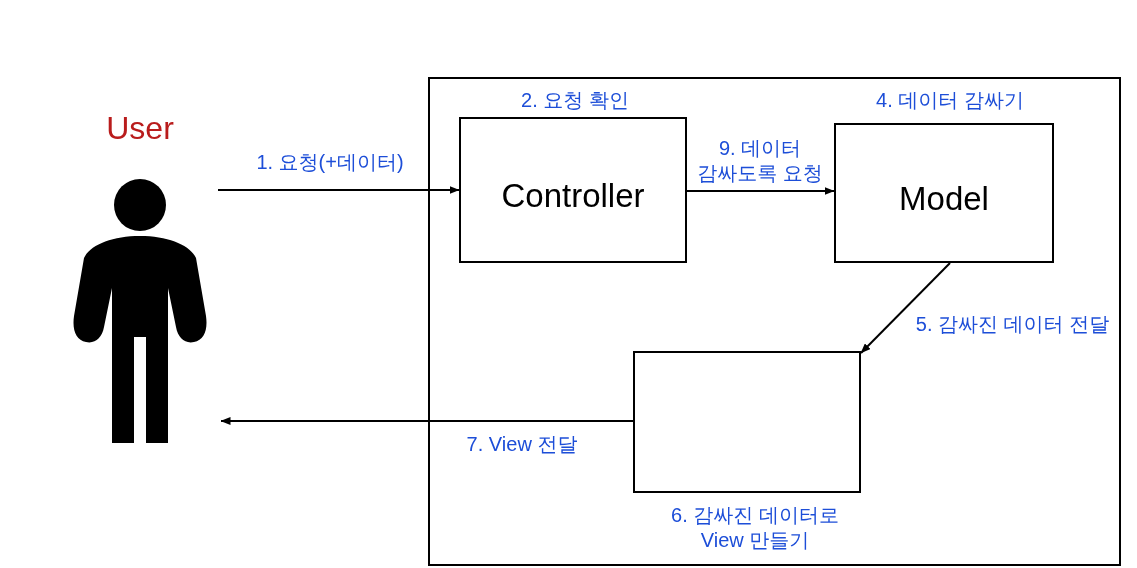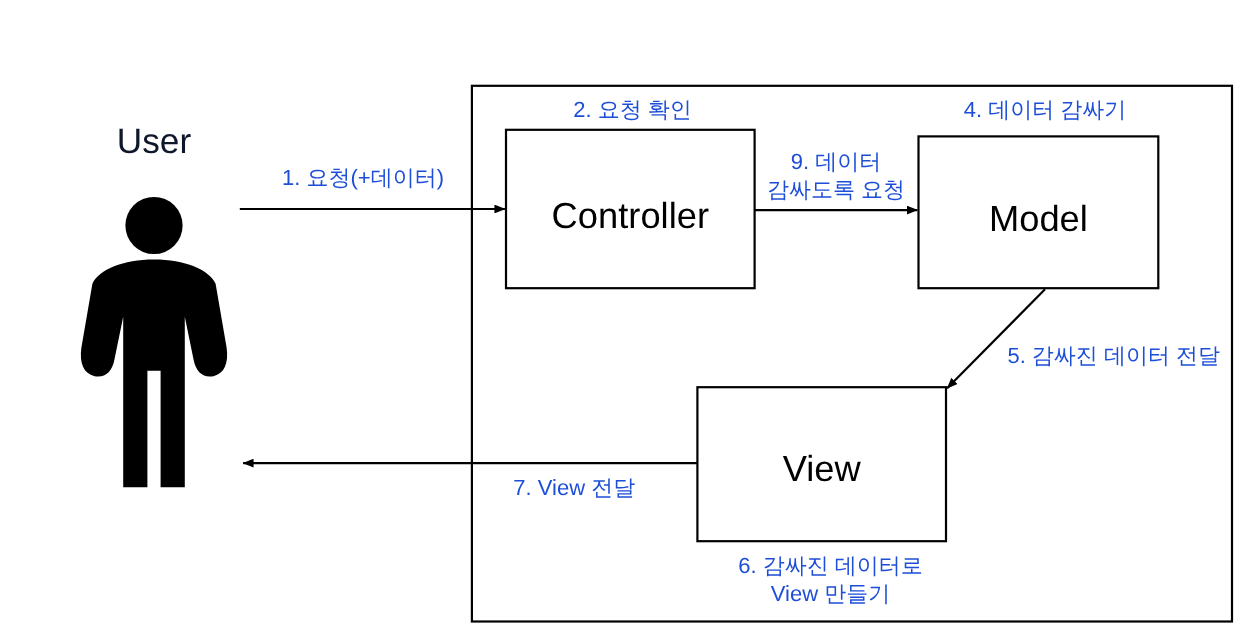--- a/index.html
+++ b/index.html
@@ -52,21 +52,21 @@
     color: #000000;
     white-space: pre;
   }
   #user-caption {
     position: absolute;
     left: 75px;
     top: 110px;
     width: 130px;
     text-align: center;
     font-size: 32px;
-    color: #0f172a;
+    color: #b91c1c;
     white-space: pre;
   }
 </style>
 </head>
 <body>
 
 <div id="canvas">
 
   <svg id="svg-layer" viewBox="0 0 1137 568">
     <defs>
@@ -112,21 +112,20 @@
                L 84,258
                C 90,245 112,236 140,236 Z"></path>
     </g>
   </svg>
 
 
   <div id="user-caption">User</div>
 
   <div class="box-label" style="left:460px; top:177px; width:226px;">Controller</div>
   <div class="box-label" style="left:835px; top:180px; width:218px;">Model</div>
-  <div class="box-label" style="left:634px; top:407px; width:226px;">View</div>
 
   <div class="lbl" style="left:225px; top:150px; width:210px;">1. 요청(+데이터)</div>
 
   <div class="lbl" style="left:490px; top:88px; width:170px;">2. 요청 확인</div>
 
   <div class="lbl" style="left:680px; top:136px; width:160px;">9. 데이터</div>
   <div class="lbl" style="left:680px; top:161px; width:160px;">감싸도록 요청</div>
 
   <div class="lbl" style="left:855px; top:88px; width:190px;">4. 데이터 감싸기</div>
 

